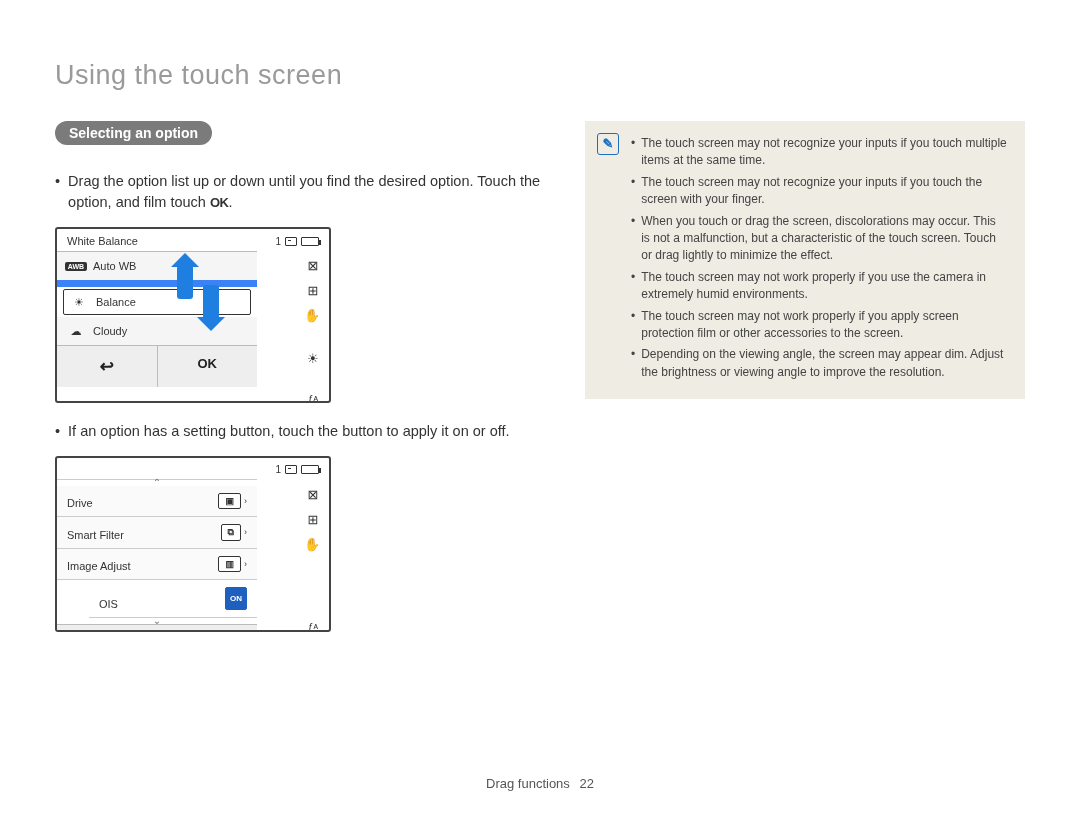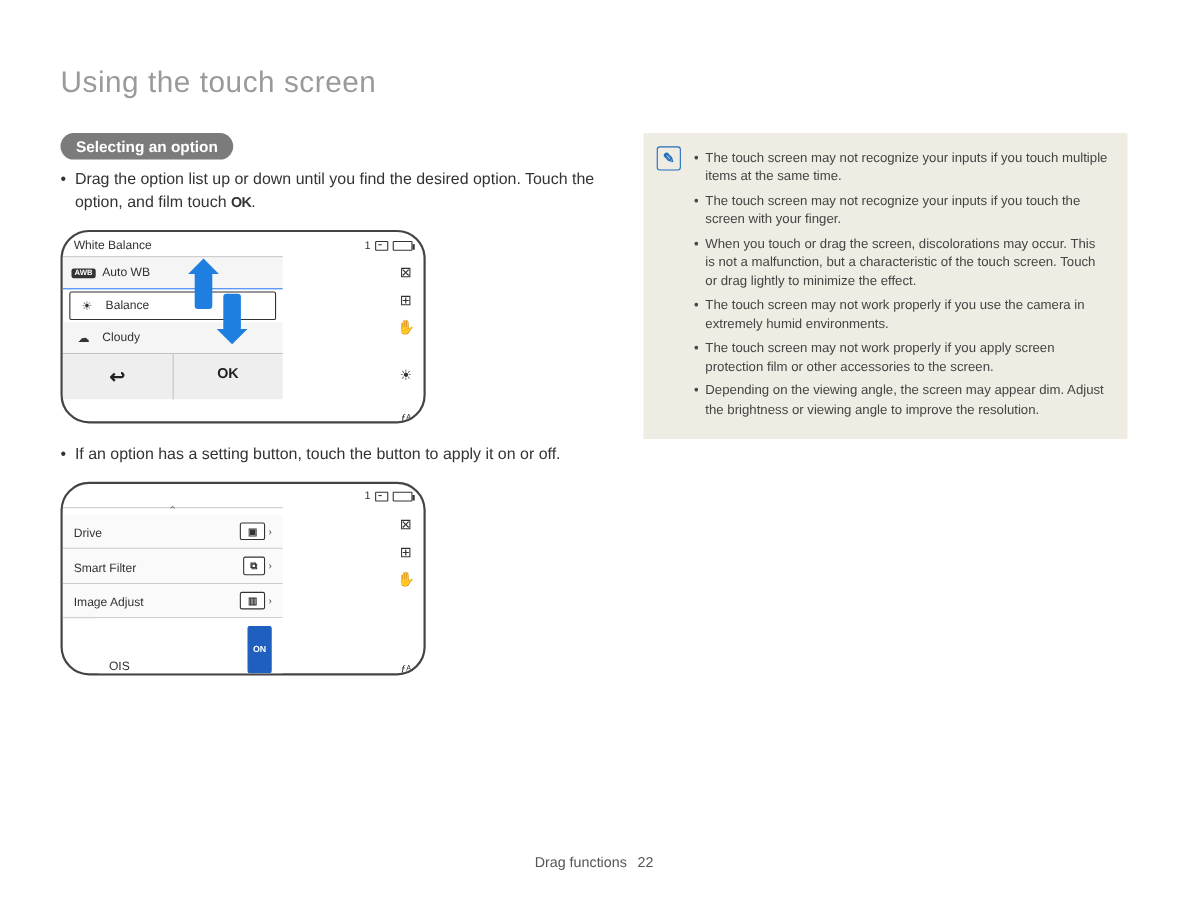--- a/index.html
+++ b/index.html
@@ -26,21 +26,21 @@
   .left-col { width: 490px; }
   .right-col { width: 440px; }
   .section-heading {
     display: inline-block;
     background: #7b7b7b;
     color: #fff;
     font-size: 14px;
     font-weight: 600;
     padding: 4px 14px;
     border-radius: 12px;
-    margin-bottom: 8px;
+    margin-bottom: 26px;
     text-align: right;
   }
   .body-text {
     font-size: 14.5px;
     line-height: 1.45;
     color: #333;
     font-weight: 300;
   }
   .bullet-row {
     display: flex;
@@ -48,22 +48,22 @@
     margin-bottom: 6px;
   }
   .bullet-row .dot { flex: 0 0 auto; }
   .ok-glyph {
     font-weight: 900;
     font-size: 13px;
     letter-spacing: -0.5px;
   }
   .screen {
     border: 2px solid #444;
-    border-radius: 26px;
-    width: 332px;
+    border-radius: 3px;
+    width: 276px;
     margin: 14px 0 18px 0;
     background: #fff;
     overflow: hidden;
     position: relative;
   }
   .screen-head {
     display: flex;
     align-items: center;
     justify-content: space-between;
     padding: 6px 10px 4px 10px;
@@ -77,21 +77,21 @@
   .batt::after { content:""; position:absolute; right:-3px; top:2px; width:2px; height:5px; background:#333; }
   .batt .fill { background:#333; height:100%; width:100%; }
   .mem { width: 12px; height: 9px; border:1px solid #333; border-radius:1px; position:relative; }
   .mem::after{content:"";position:absolute;left:2px;top:2px;width:3px;height:1px;background:#333;}
   .list-area {
     border-top: 1px solid #bbb;
   }
   .list-row {
     display:flex; align-items:center; gap:8px;
     padding: 7px 10px;
-    border-bottom: 1px solid #3b82f6;
+    border-bottom: 7px solid #3b82f6;
     font-size: 11px;
     color:#333;
     background:#f5f5f5;
   }
   .list-row.selected {
     background: #fff;
     border: 1.5px solid #333;
     margin: 2px 6px;
     border-radius: 2px;
     padding: 5px 6px;
@@ -122,21 +122,21 @@
     padding:7px 10px;
     border-bottom:1px solid #ccc;
     font-size:11px; color:#333; background:#fafafa;
   }
   .setting-row.active { background:#fff;margin-left:32px; }
   .chip {
     border:1px solid #333; padding:2px 6px; font-size:9px; border-radius:2px;
     display:inline-flex; align-items:center; gap:2px;
     background:#fff; font-weight:700;
   }
-  .chip.on { background:#1f5fbf; color:#fff; border-color:#1f5fbf; font-size:8px; padding:16px 4px;}
+  .chip.on { background:#1f5fbf; color:#fff; border-color:#1f5fbf; font-size:8px; padding:6px 4px;}
   .mini-caret{font-size:9px;}
   .scroll-hint{ text-align:center; font-size:10px; color:#777; line-height:0.6; }
 
   
   .drag-arrows{
     position:absolute; left:120px; top:36px; pointer-events:none;
   }
   .arrow {
     width:16px; height:34px; background:#1f7fe0; position:relative; border-radius:3px;
   }

